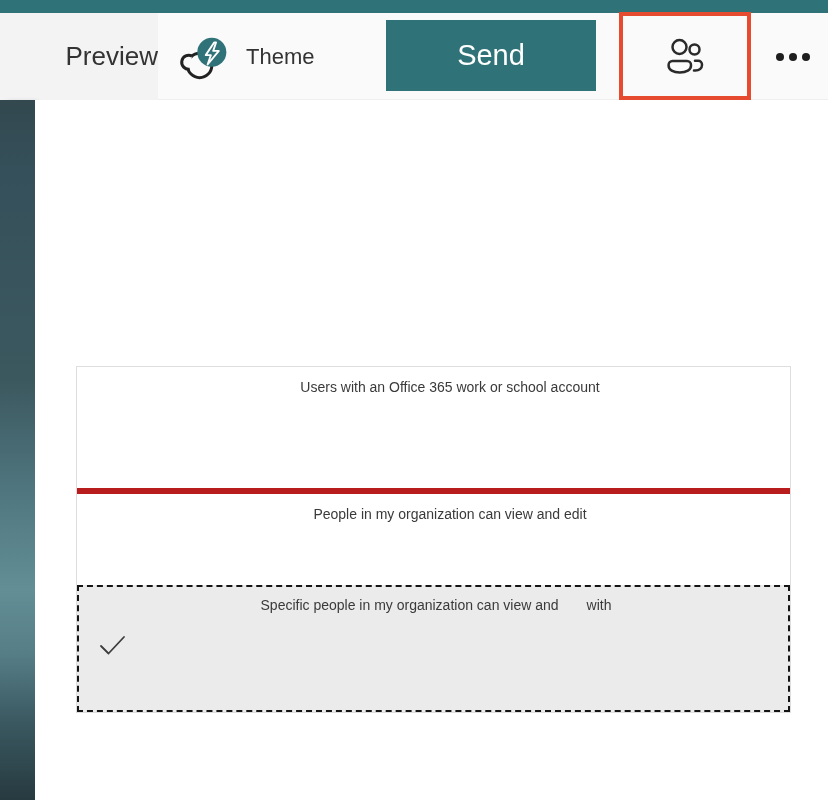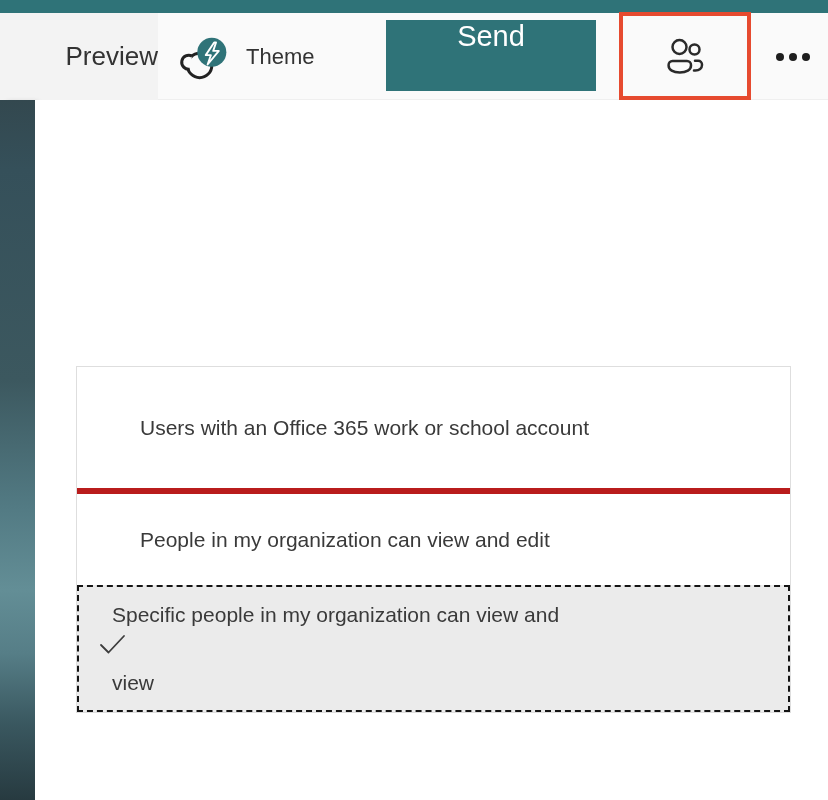--- a/index.html
+++ b/index.html
@@ -10,21 +10,21 @@
   
   .brand-strip { position: absolute; left: 0; top: 0; width: 828px; height: 13px; background: #2F7378; }
   .toolbar { position: absolute; left: 0; top: 13px; width: 828px; height: 87px; background: #FAFAFA; border-bottom: 1px solid #EFEFEF; }
   .preview-btn { position: absolute; left: 0; top: 0; width: 158px; height: 87px; background: #F3F3F3;
                  display: flex; align-items: center; justify-content: flex-end;
                  font-size: 26px; color: #333333; cursor: pointer; border: none; }
   .theme-btn { position: absolute; left: 170px; top: 0; height: 87px; display: flex; align-items: center;
                gap: 6px; background: transparent; border: none; cursor: pointer;
                font-size: 22px; color: #333333; padding: 0 8px; }
   .send-btn { position: absolute; left: 386px; top: 7px; width: 210px; height: 71px; background: #2F7378;
-              color: #ffffff; font-size: 29px; border: none; display: flex; align-items: flex-start;
+              color: #ffffff; font-size: 29px; border: none; display: flex; align-items: center;
               justify-content: center; cursor: pointer; font-family: inherit; }
   .annotation-box { position: absolute; left: 619px; top: -1px; width: 132px; height: 88px;
                     border: 4px solid #E64A2F; display: flex; align-items: center; justify-content: center; }
   .people-btn { width: 100%; height: 100%; background: transparent; border: none; cursor: pointer;
                 display: flex; align-items: center; justify-content: center; }
   .more-btn { position: absolute; left: 762px; top: 0; width: 62px; height: 87px; background: transparent;
               border: none; cursor: pointer; display: flex; align-items: center; justify-content: center; gap: 5px; }
   .more-btn .dot { width: 8px; height: 8px; border-radius: 50%; background: #1E1E1E; }
 
   
@@ -38,22 +38,22 @@
   .page-title { position: absolute; left: 45px; top: 191px; font-size: 34px; font-weight: 400;
                 color: #2E2E2E; letter-spacing: 0.2px; }
 
   .dropdown-trigger { position: absolute; left: 45px; top: 288px; display: flex; align-items: center;
                       gap: 16px; background: transparent; border: none; cursor: pointer; padding: 4px 0; }
   .dropdown-trigger .trigger-label { font-size: 23px; color: #255A5E; font-family: inherit; }
 
   .dropdown-list { position: absolute; left: 41px; top: 266px; width: 715px; background: #ffffff;
                    border: 1px solid #DEDEDE; }
   .option { position: relative; width: 100%; background: #ffffff; cursor: pointer;
-            display: flex; flex-direction: column; justify-content: center;
-            padding-left: 63px; padding-right: 30px; font-size: 21px; color: #3A3A3A; gap: 28px; }
+            display: flex; flex-direction: row; justify-content: center;
+            padding-left: 63px; padding-right: 30px; font-size: 14px; color: #3A3A3A; gap: 28px; }
   .option .opt-line { line-height: 40px; white-space: nowrap; }
   .option-1 { height: 121px; }
   .option-2 { height: 97px; border-top: 6px solid #b91c1c; }
   .option-3 { height: 127px; background: #EBEBEB; outline: 2px dashed #141414; outline-offset: -2px; padding-left: 35px; }
   .check-wrap { position: absolute; left: 22px; top: 50%; margin-top: -2px; transform: translateY(-50%); }
 </style>
 </head>
 <body>
 
 <div class="page">
@@ -126,18 +126,18 @@
         <div class="opt-line">People in my organization can view and edit</div>
       </div>
 
       <div class="option option-3" role="option" aria-selected="true">
         <span class="check-wrap">
           <svg width="27" height="22" viewBox="0 0 27 22" fill="none">
             <path d="M2 11.5 L9.5 19 L25 2.5" stroke="#3D3D3D" stroke-width="1.8" stroke-linecap="round" stroke-linejoin="round"></path>
           </svg>
         </span>
         <div class="opt-line">Specific people in my organization can view and</div>
-        <div class="opt-line">view</div>
+        <div class="opt-line">with</div>
       </div>
 
     </div>
   </div>
 </div>
 
 </body></html>

